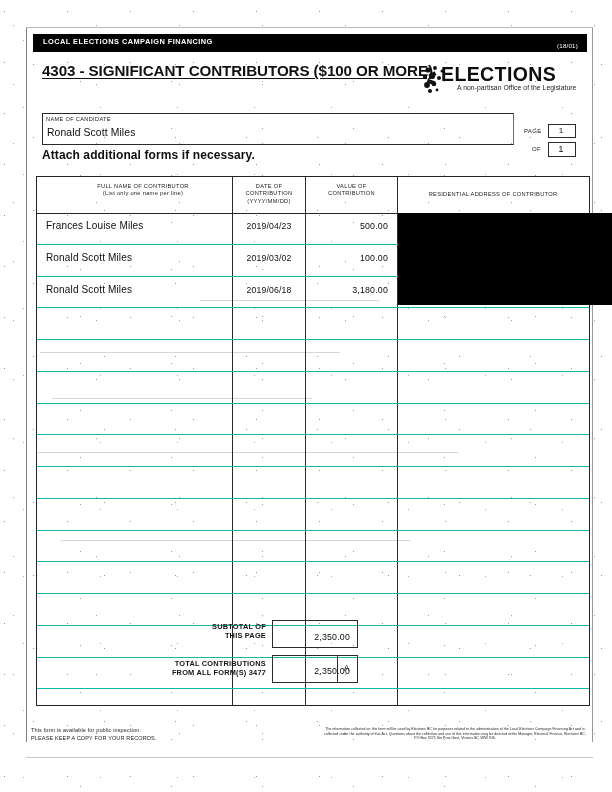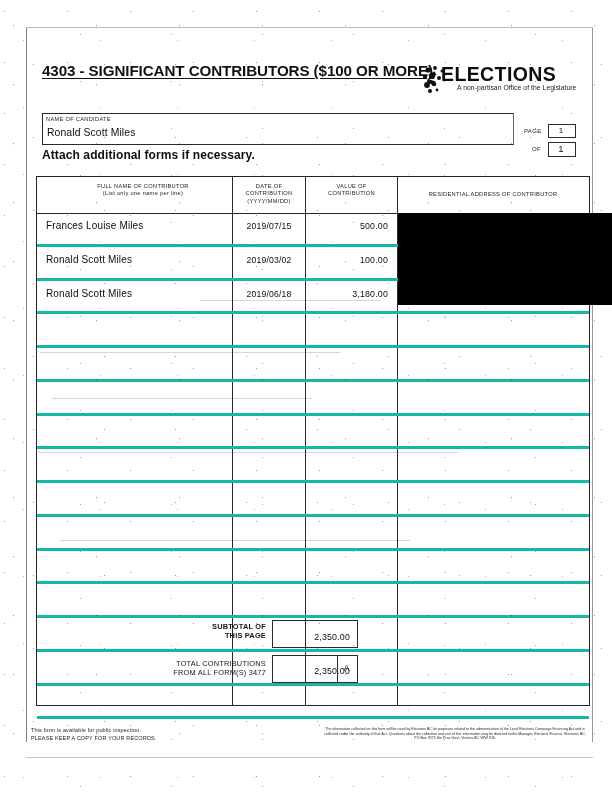--- a/index.html
+++ b/index.html
@@ -234,21 +234,21 @@
 
   
   .rows {
     position: absolute;
     left: 0; top: 36px;
     width: 100%; height: 492px;
   }
   .row {
     position: relative;
     height: 30.75px;
-    border-bottom: 3px solid #14b8a6;
+    border-bottom: 1px solid #14b8a6;
   }
   .row:last-child { border-bottom: none; }
 
   .cell-name {
     position: absolute;
     left: 9px; top: 7px;
     font-size: 10px;
     color: #0d0d0d;
     letter-spacing: .15px;
     white-space: nowrap;
@@ -308,21 +308,21 @@
     color: #0d0d0d;
     letter-spacing: .2px;
   }
 
   .tot-label {
     position: absolute;
     left: 140px; top: 659px;
     width: 126px;
     text-align: right;
     font-size: 7.4px;
-    font-weight: 400;
+    font-weight: 700;
     line-height: 9px;
     letter-spacing: .2px;
     color: #151515;
   }
   .tot-box {
     position: absolute;
     left: 272px; top: 655px;
     width: 84px; height: 26px;
     border: 1px solid #2b2b2b;
   }
@@ -376,20 +376,24 @@
 </head>
 <body>
 
 <div class="page">
 
   <div class="edge-top"></div>
   <div class="edge-left"></div>
   <div class="edge-right"></div>
   <div class="edge-bot"></div>
 
+  <div class="banner">
+    <div class="banner-title">LOCAL ELECTIONS CAMPAIGN FINANCING</div>
+    <div class="banner-rev">(18/01)</div>
+  </div>
 
   <div class="title-main">4303 - SIGNIFICANT CONTRIBUTORS ($100 OR MORE)</div>
 
   <div class="logo-wrap">
     <svg class="logo-mark" viewBox="0 0 30 28">
       <g fill="#101010">
         <circle cx="7" cy="5" r="2.6"></circle>
         <circle cx="14" cy="3" r="1.9"></circle>
         <circle cx="21" cy="6" r="1.5"></circle>
         <circle cx="4" cy="12" r="2.2"></circle>
@@ -441,21 +445,21 @@
         <span>CONTRIBUTION</span>
       </div>
       <div class="th th-addr">
         <span>RESIDENTIAL ADDRESS OF CONTRIBUTOR</span>
       </div>
     </div>
 
     <div class="rows" id="table-rows">
         <div class="row">
           <div class="cell-name">Frances Louise Miles</div>
-          <div class="cell-date">2019/07/15</div>
+          <div class="cell-date">2019/04/23</div>
           <div class="cell-value">500.00</div>
           <div class="cell-address"></div>
         </div>
         <div class="row">
           <div class="cell-name">Ronald Scott Miles</div>
           <div class="cell-date">2019/03/02</div>
           <div class="cell-value">100.00</div>
           <div class="cell-address"></div>
         </div>
         <div class="row">

